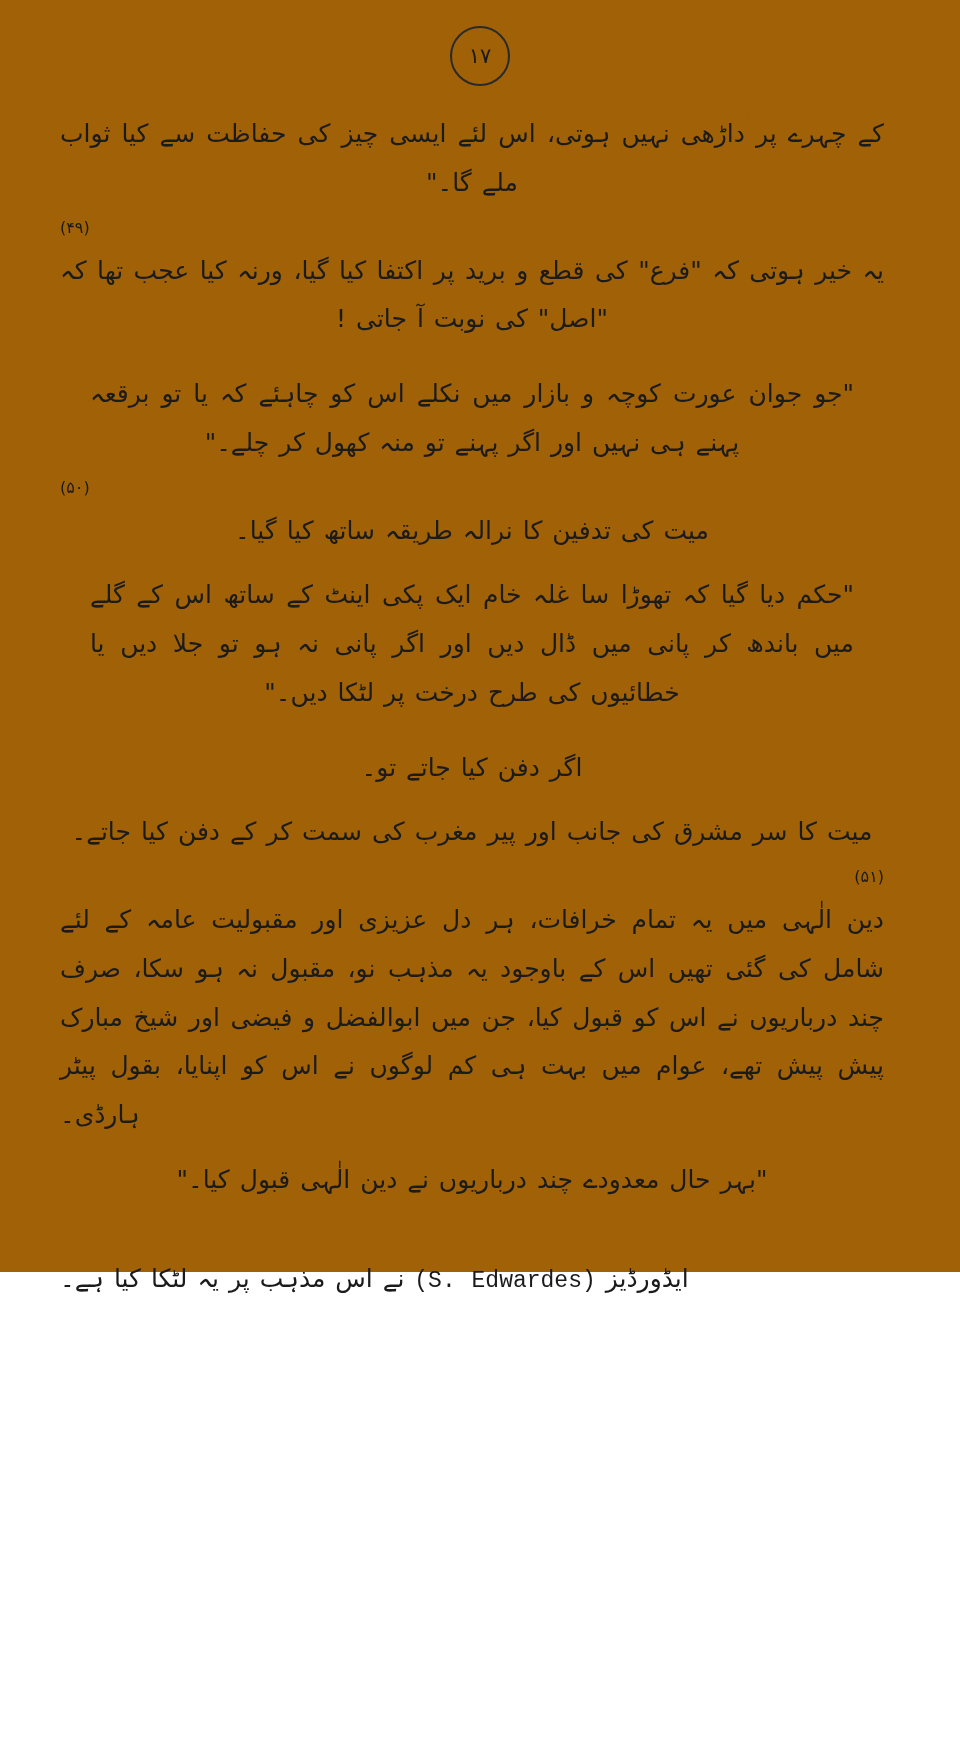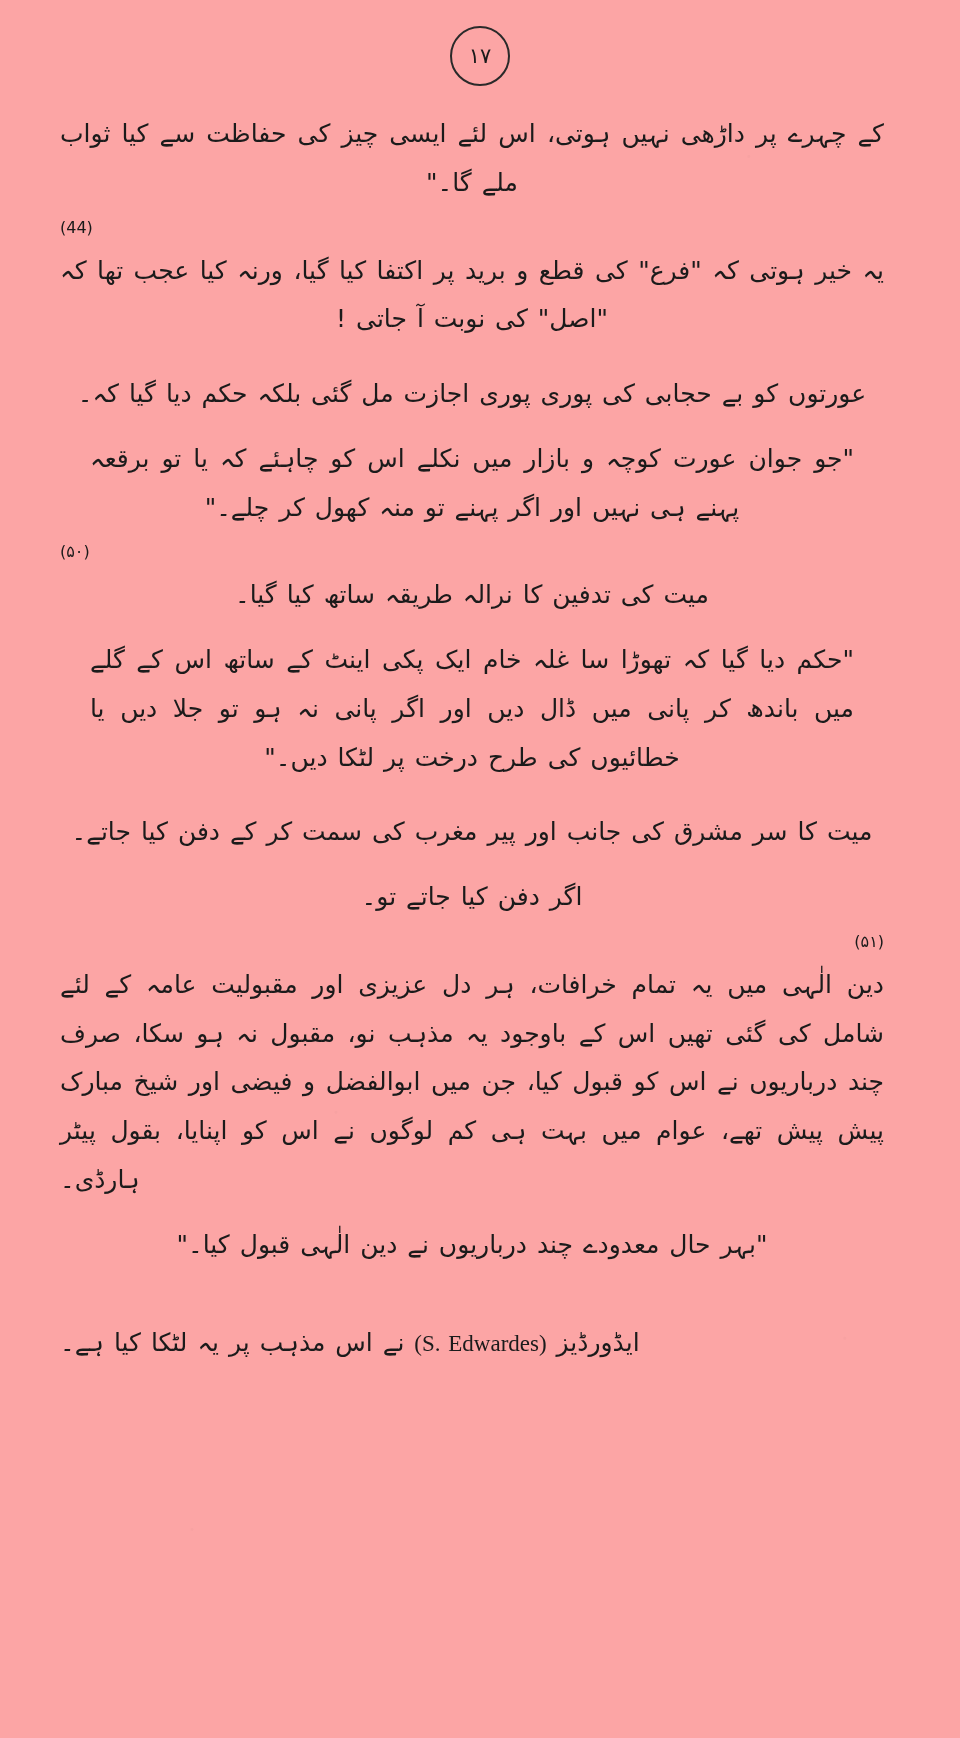--- a/index.html
+++ b/index.html
@@ -11,22 +11,22 @@
     width: 960px;
     height: 1738px;
     position: relative;
     font-family: "DejaVu Sans", sans-serif;
     color: #1a1a1a;
     overflow: hidden;
   }
   .page {
     position: relative;
     width: 960px;
-    height: 1738px;
-    background: #fca5a5;
+    height: 1272px;
+    background: #a16207;
     box-sizing: border-box;
     padding: 0;
   }
   
   .page::before {
     content: "";
     position: absolute;
     inset: 0;
     background:
       radial-gradient(circle at 12% 22%, rgba(0,0,0,0.025) 0 1px, transparent 2px),
@@ -92,65 +92,64 @@
     font-size: 16px;
     margin-top: -6px;
     text-align: left;
     direction: rtl;
   }
   .ref-line.center {
     text-align: right;
   }
 
   .latin {
-    font-family: Liberation Serif, serif;
+    font-family: Liberation Mono, monospace;
     direction: ltr;
     display: inline-block;
     font-size: 23px;
   }
 
   .spacer-sm { height: 10px; }
   .spacer-lg { height: 34px; }
 </style>
 </head>
 <body>
 
 <div class="page">
 
   <div class="page-number-badge">
     <span>۱۷</span>
   </div>
 
   <div class="body-text">
 
     <p class="para justify">کے چہرے پر داڑھی نہیں ہوتی، اس لئے ایسی چیز کی حفاظت سے کیا ثواب ملے گا۔"</p>
-    <div class="ref-line">(44)</div>
+    <div class="ref-line">(۴۹)</div>
 
     <div class="spacer-sm"></div>
 
     <p class="para justify">یہ خیر ہوتی کہ "فرع" کی قطع و برید پر اکتفا کیا گیا، ورنہ کیا عجب تھا کہ "اصل" کی نوبت آ جاتی !</p>
 
     <div class="spacer-sm"></div>
 
-    <p class="para justify">عورتوں کو بے حجابی کی پوری پوری اجازت مل گئی بلکہ حکم دیا گیا کہ۔</p>
 
     <p class="para indented-quote justify">"جو جوان عورت کوچہ و بازار میں نکلے اس کو چاہئے کہ یا تو برقعہ پہنے ہی نہیں اور اگر پہنے تو منہ کھول کر چلے۔"</p>
     <div class="ref-line">(۵۰)</div>
 
     <div class="spacer-sm"></div>
 
     <p class="para justify">میت کی تدفین کا نرالہ طریقہ ساتھ کیا گیا۔</p>
 
     <p class="para indented-quote justify">"حکم دیا گیا کہ تھوڑا سا غلہ خام ایک پکی اینٹ کے ساتھ اس کے گلے میں باندھ کر پانی میں ڈال دیں اور اگر پانی نہ ہو تو جلا دیں یا خطائیوں کی طرح درخت پر لٹکا دیں۔"</p>
 
     <div class="spacer-sm"></div>
 
+    <p class="para justify">اگر دفن کیا جاتے تو۔</p>
+
     <p class="para justify">میت کا سر مشرق کی جانب اور پیر مغرب کی سمت کر کے دفن کیا جاتے۔</p>
-
-    <p class="para justify">اگر دفن کیا جاتے تو۔</p>
     <div class="ref-line center">(۵۱)</div>
 
     <div class="spacer-sm"></div>
 
     <p class="para justify-last-left">دین الٰہی میں یہ تمام خرافات، ہر دل عزیزی اور مقبولیت عامہ کے لئے شامل کی گئی تھیں اس کے باوجود یہ مذہب نو، مقبول نہ ہو سکا، صرف چند درباریوں نے اس کو قبول کیا، جن میں ابوالفضل و فیضی اور شیخ مبارک پیش پیش تھے، عوام میں بہت ہی کم لوگوں نے اس کو اپنایا، بقول پیٹر ہارڈی۔</p>
 
     <p class="para indented-quote justify">"بہر حال معدودے چند درباریوں نے دین الٰہی قبول کیا۔"</p>
 
     <div class="spacer-lg"></div>
 

